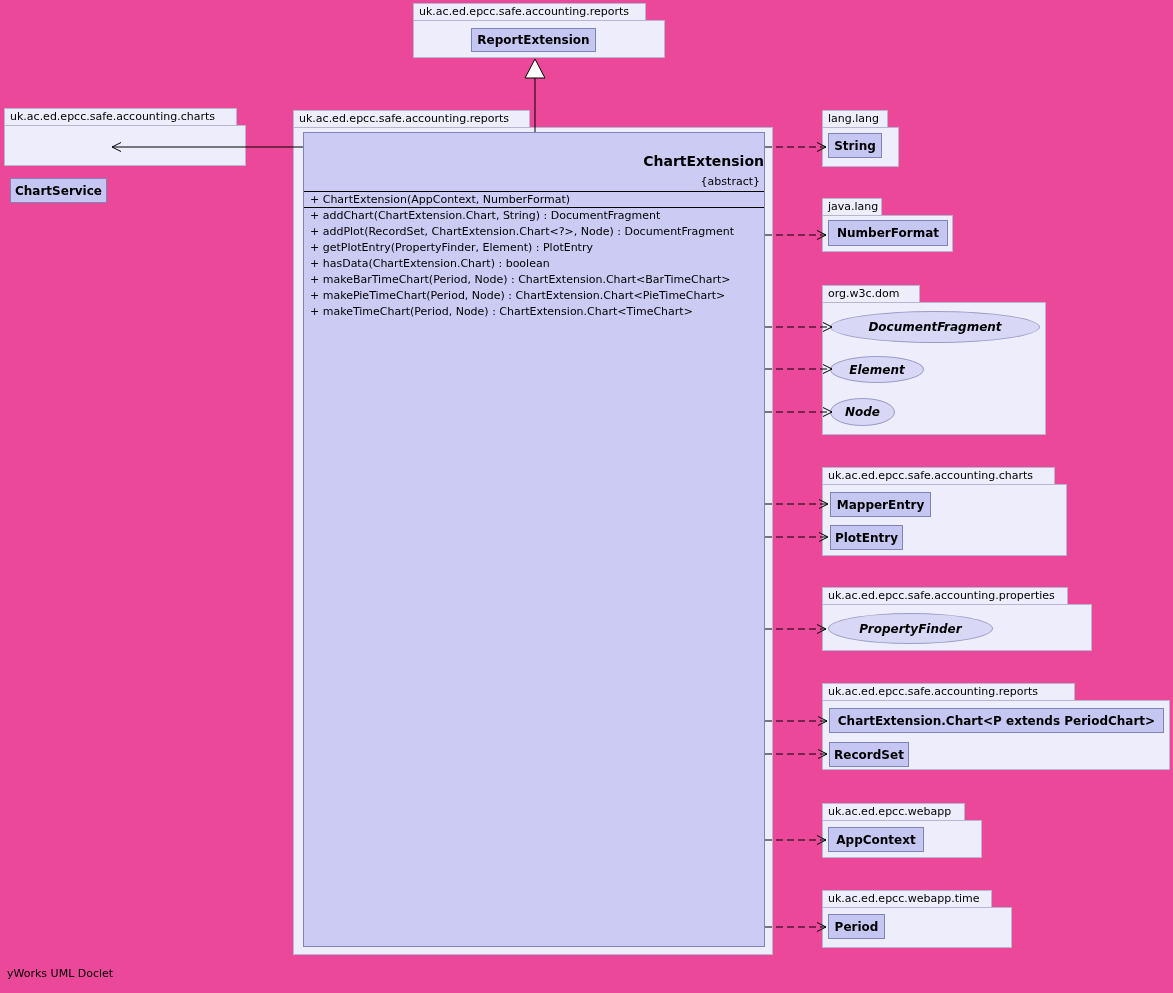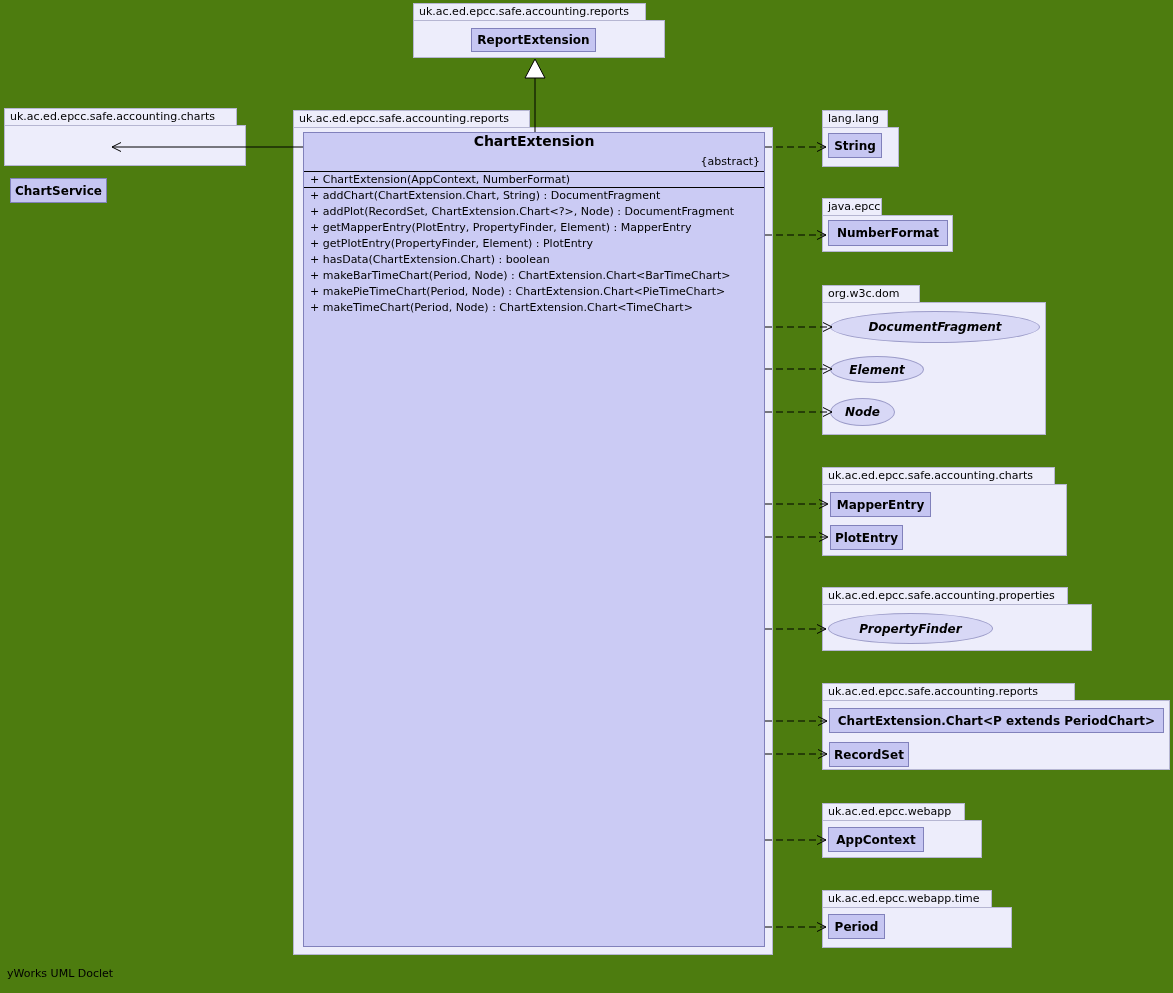--- a/index.html
+++ b/index.html
@@ -1,17 +1,17 @@
 <!DOCTYPE html>
 <html><head>
 <meta charset="utf-8">
 <style>
   html,body{margin:0;padding:0;background:#ffffff;}
   #canvas{
-    position:relative;width:1173px;height:993px;background:#4d7c0f;
+    position:relative;width:1173px;height:993px;background:#ec4899;
     font-family:"DejaVu Sans","Liberation Sans",sans-serif;color:#000;overflow:hidden;
   }
   .pkg{position:absolute;}
   .pkg-tab{
     position:absolute;left:0;top:0;height:18px;box-sizing:border-box;
     background:#ededfb;border:1px solid #b6b6d2;
     font-size:11px;line-height:16px;padding:0 5px;white-space:nowrap;z-index:2;
   }
   .pkg-body{
     position:absolute;left:0;top:17px;right:0;bottom:0;box-sizing:border-box;
@@ -26,21 +26,21 @@
   .iface{
     position:absolute;box-sizing:border-box;
     background:#d8d8f6;border:1px solid #9c9cc9;border-radius:50%;
     display:flex;align-items:center;justify-content:center;
     font-weight:bold;font-style:italic;font-size:12px;white-space:nowrap;z-index:3;
   }
   .main-class{
     position:absolute;box-sizing:border-box;
     background:#cbcbf4;border:1px solid #8181bb;z-index:3;
   }
-  .mc-title{text-align:center;font-weight:bold;font-size:14px;padding-top:0;height:21px;}
+  .mc-title{text-align:right;font-weight:bold;font-size:14px;padding-top:20px;height:21px;}
   .mc-stereotype{
     text-align:right;font-size:11px;height:17px;line-height:15px;
     padding-right:4px;border-bottom:1px solid #000;
   }
   .mc-ctor{
     font-size:11px;height:16px;line-height:15px;padding-left:6px;
     border-bottom:1px solid #000;white-space:nowrap;box-sizing:border-box;
   }
   .mc-method{
     font-size:11px;height:16px;line-height:15px;padding-left:6px;white-space:nowrap;
@@ -67,37 +67,36 @@
 
   <div class="pkg" style="left:293px;top:110px;width:480px;height:845px;">
     <div class="pkg-tab" style="width:237px;">uk.ac.ed.epcc.safe.accounting.reports</div>
     <div class="pkg-body"></div>
     <div class="main-class" style="left:10px;top:22px;width:462px;height:815px;">
       <div class="mc-title">ChartExtension</div>
       <div class="mc-stereotype">{abstract}</div>
       <div class="mc-ctor">+ ChartExtension(AppContext, NumberFormat)</div>
       <div class="mc-method">+ addChart(ChartExtension.Chart, String) : DocumentFragment</div>
       <div class="mc-method">+ addPlot(RecordSet, ChartExtension.Chart&lt;?&gt;, Node) : DocumentFragment</div>
-      <div class="mc-method">+ getMapperEntry(PlotEntry, PropertyFinder, Element) : MapperEntry</div>
       <div class="mc-method">+ getPlotEntry(PropertyFinder, Element) : PlotEntry</div>
       <div class="mc-method">+ hasData(ChartExtension.Chart) : boolean</div>
       <div class="mc-method">+ makeBarTimeChart(Period, Node) : ChartExtension.Chart&lt;BarTimeChart&gt;</div>
       <div class="mc-method">+ makePieTimeChart(Period, Node) : ChartExtension.Chart&lt;PieTimeChart&gt;</div>
       <div class="mc-method">+ makeTimeChart(Period, Node) : ChartExtension.Chart&lt;TimeChart&gt;</div>
     </div>
   </div>
 
   <div class="pkg" style="left:822px;top:110px;width:77px;height:57px;">
     <div class="pkg-tab" style="width:66px;">lang.lang</div>
     <div class="pkg-body"></div>
     <div class="cls" style="left:6px;top:23px;width:54px;height:25px;">String</div>
   </div>
 
   <div class="pkg" style="left:822px;top:198px;width:131px;height:54px;">
-    <div class="pkg-tab" style="width:60px;">java.epcc</div>
+    <div class="pkg-tab" style="width:60px;">java.lang</div>
     <div class="pkg-body"></div>
     <div class="cls" style="left:6px;top:22px;width:120px;height:26px;">NumberFormat</div>
   </div>
 
   <div class="pkg" style="left:822px;top:285px;width:224px;height:150px;">
     <div class="pkg-tab" style="width:98px;">org.w3c.dom</div>
     <div class="pkg-body"></div>
     <div class="iface" style="left:8px;top:26px;width:210px;height:32px;">DocumentFragment</div>
     <div class="iface" style="left:8px;top:71px;width:94px;height:27px;">Element</div>
     <div class="iface" style="left:8px;top:113px;width:65px;height:28px;">Node</div>

